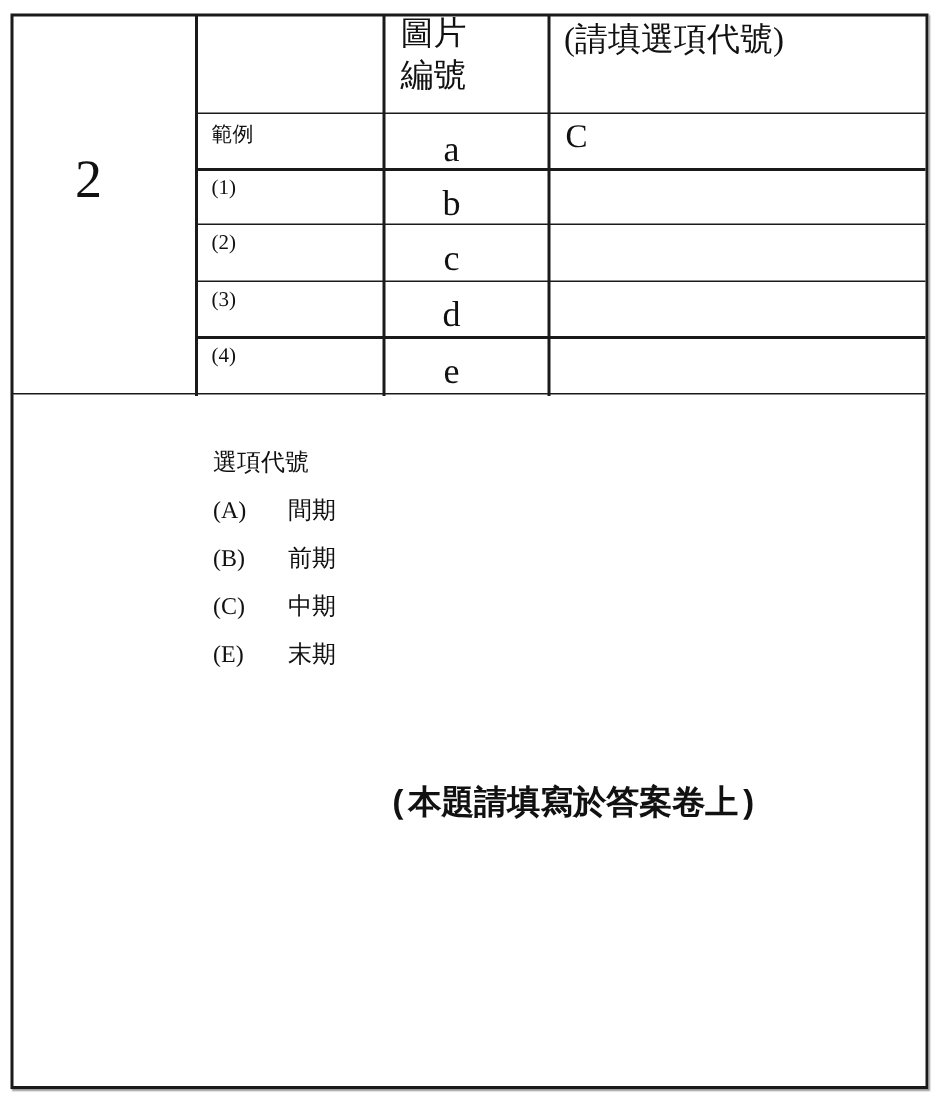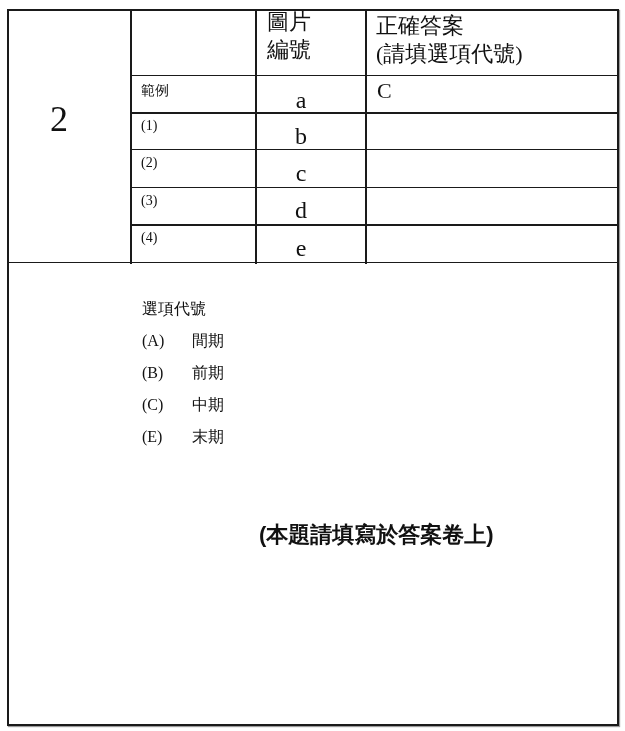--- a/index.html
+++ b/index.html
@@ -65,21 +65,21 @@
       line-height: 32px;
     }
     .opt-row { display: block; white-space: nowrap; }
     .opt-code { display: inline-block; width: 50px; }
     .note {
       position: absolute;
       left: 259px;
       top: 520px;
       font-size: 22px;
       font-weight: bold;
-      font-family: Liberation Sans, sans-serif;
+      font-family: Liberation Mono, monospace;
       white-space: nowrap;
     }
   </style>
 </head>
 <body>
 
 <div class="frame"></div>
 
 <div class="line-v" style="left:130px; top:10px; height:254px;"></div>
 <div class="line-v" style="left:255px; top:10px; height:254px;"></div>
@@ -92,21 +92,20 @@
 <div class="line-h" style="left:131px; top:224px; width:486px;"></div>
 <div class="line-h" style="left:8px; top:262px; width:609px; height:1px;"></div>
 
 <div class="txt q-number">2</div>
 
 <div class="txt hdr" style="left:267px; top:8px;">
   <div>圖片</div>
   <div>編號</div>
 </div>
 <div class="txt hdr" style="left:376px; top:12px;">
-  <div>正確答案</div>
   <div>(請填選項代號)</div>
 </div>
 
 <div class="txt row-label" style="left:141px; top:84px;">範例</div>
 <div class="txt img-code" style="left:247px; top:88px;">a</div>
 <div class="txt answer" style="left:377px; top:80px;">C</div>
 
 <div class="txt row-label" style="left:141px; top:119px;">(1)</div>
 <div class="txt img-code" style="left:247px; top:124px;">b</div>
 <div class="txt answer" style="left:377px; top:118px; width:230px; height:28px;"></div>

